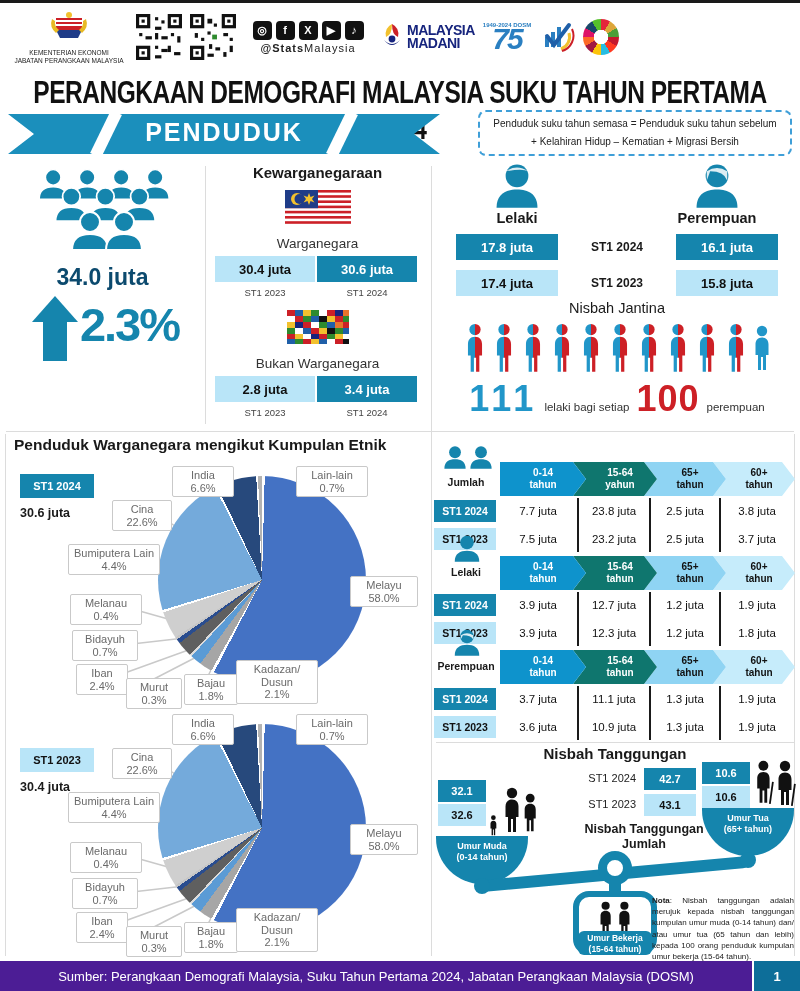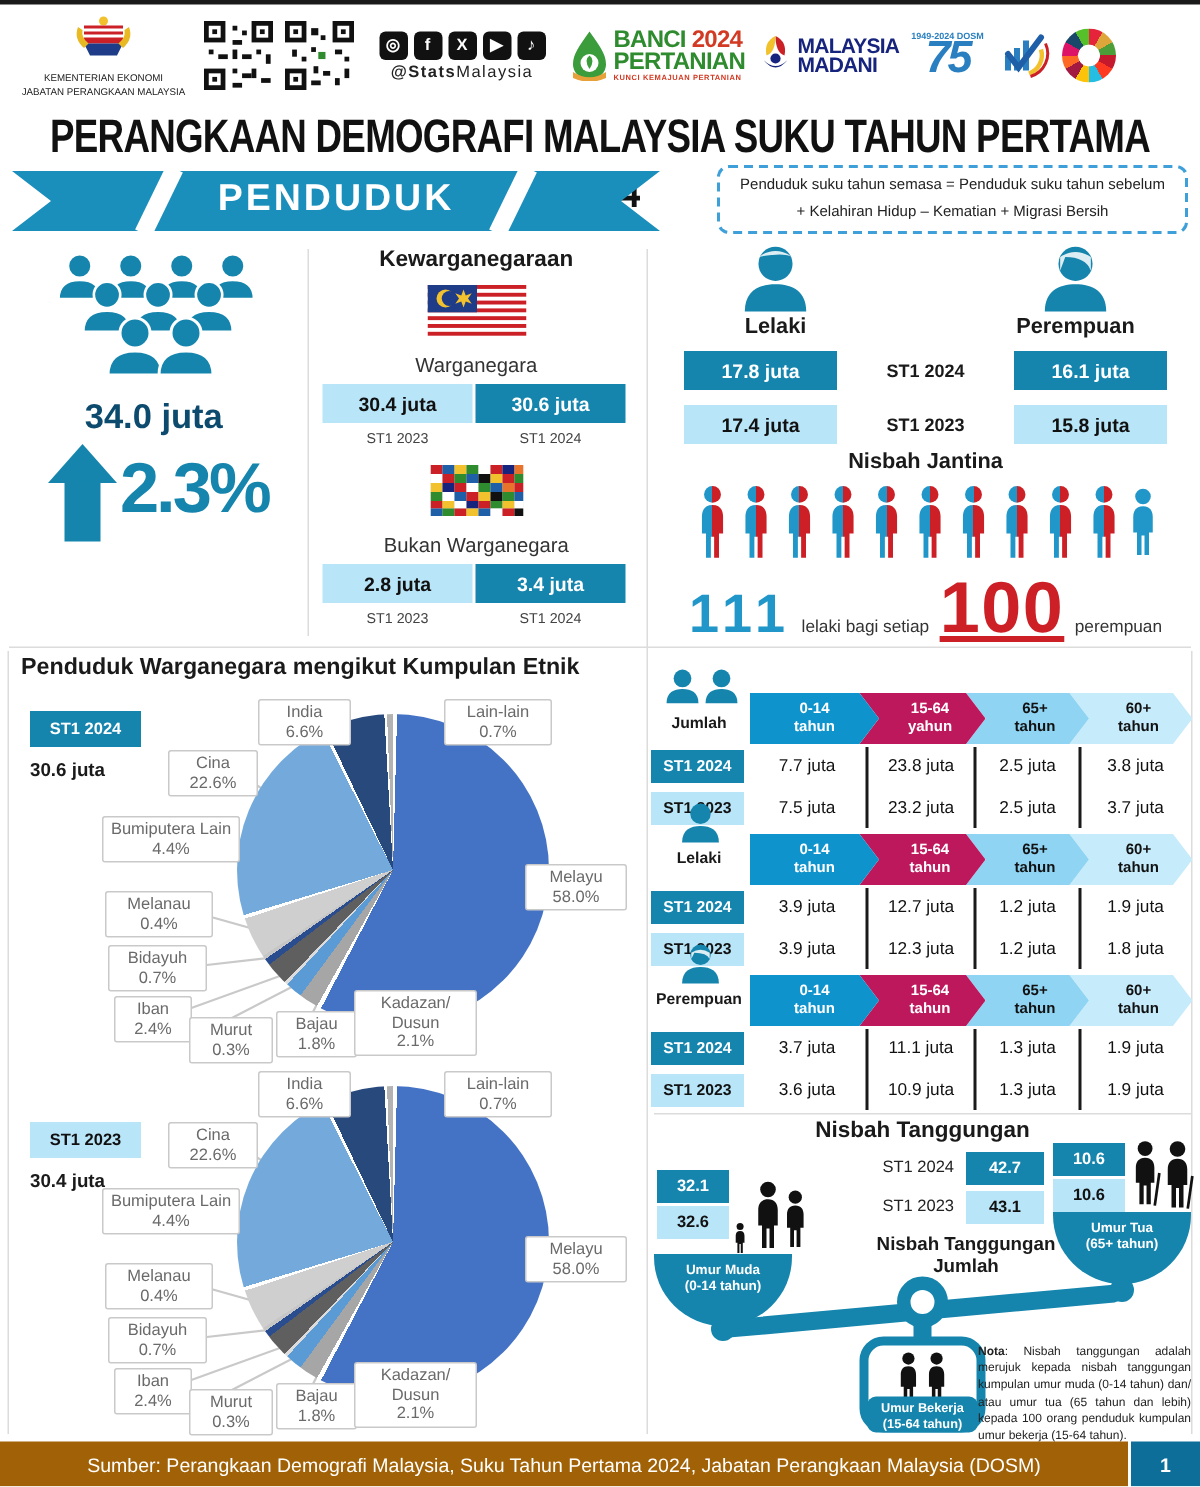--- a/index.html
+++ b/index.html
@@ -59,25 +59,25 @@
   .cit{position:absolute;left:205px;top:160px;width:225px;height:270px;}
   .cit .title{position:absolute;left:0;top:4px;width:100%;text-align:center;font-size:15px;font-weight:800;}
   .cit .lbl{position:absolute;width:100%;text-align:center;font-size:13.5px;color:#333;}
   .cit .period{position:absolute;font-size:9.5px;color:#444;text-align:center;width:100px;}
   .cb{position:absolute;width:100px;height:26px;font-size:13px;}
   
   .sex{position:absolute;left:434px;top:160px;width:366px;height:270px;}
   .sex .nm{position:absolute;font-size:14.5px;font-weight:800;text-align:center;}
   .sex .per{position:absolute;font-size:12px;font-weight:800;text-align:center;width:86px;left:140px;}
   .sb{position:absolute;width:102px;height:26px;font-size:13px;}
-  .ratio-title{position:absolute;left:0;top:140px;width:100%;text-align:center;font-size:14.5px;font-weight:700;}
+  .ratio-title{position:absolute;left:0;top:140px;width:100%;text-align:center;font-size:14.5px;font-weight:400;}
   .figs{position:absolute;left:4px;top:160px;width:358px;display:flex;justify-content:center;gap:3px;}
   .ratio-line{position:absolute;left:0;top:218px;width:100%;display:flex;justify-content:center;align-items:baseline;gap:7px;}
   .r-m{font-size:36px;font-weight:800;color:#2196c9;letter-spacing:4px;}
-  .r-f{font-size:48px;font-weight:800;color:#cd2026;letter-spacing:1px;text-decoration:underline;}
+  .r-f{font-size:36px;font-weight:800;color:#cd2026;letter-spacing:1px;}
   .r-s{font-size:11.5px;color:#333;}
   
   .sec-title-l{position:absolute;left:14px;top:436px;width:414px;font-size:15.5px;font-weight:800;}
   .pie-block{position:absolute;left:0;width:432px;height:246px;}
   .pie-badge{position:absolute;left:20px;top:10px;width:74px;height:24px;font-size:11px;}
   .pie-total{position:absolute;left:20px;top:42px;width:84px;font-size:12.5px;font-weight:800;}
   .pie-block.second .pie-badge{top:36px;}
   .pie-block.second .pie-total{top:68px;}
   .pie{position:absolute;left:158px;top:12px;width:208px;height:208px;border-radius:50%;
     background:conic-gradient(#fff 0deg 1.5deg,#4472c4 1.5deg 207.5deg,#fff 207.5deg 209.2deg,
@@ -87,21 +87,21 @@
       #fff 333deg 334.4deg,#27497c 334.4deg 356.8deg,#fff 356.8deg 357.8deg,#b3b3b3 357.8deg 360deg);}
   .plabel{position:absolute;background:#fff;border:1.5px solid #c9c9c9;border-radius:2px;padding:2px 4px;
     font-size:11px;line-height:1.15;color:#6a6a6a;text-align:center;}
   .leader{position:absolute;left:0;top:0;}
   
   .age{position:absolute;left:434px;top:436px;width:362px;height:306px;}
   .age-title{position:absolute;left:0;top:0;width:100%;text-align:center;font-size:15px;font-weight:800;}
   .g-label{position:absolute;width:64px;text-align:center;font-size:10.5px;font-weight:800;}
   .chev{position:absolute;height:34px;display:flex;flex-direction:column;justify-content:center;text-align:center;font-size:10px;font-weight:700;line-height:1.2;box-sizing:border-box;}
   .chev.c1{clip-path:polygon(0 0,calc(100% - 13px) 0,100% 50%,calc(100% - 13px) 100%,0 100%);background:#0e93cc;color:#fff;z-index:4;}
-  .chev.c2{clip-path:polygon(0 0,calc(100% - 13px) 0,100% 50%,calc(100% - 13px) 100%,0 100%,13px 50%);background:#be185d;color:#fff;z-index:3;padding-left:10px;}
+  .chev.c2{clip-path:polygon(0 0,calc(100% - 13px) 0,100% 50%,calc(100% - 13px) 100%,0 100%,13px 50%);background:#0f766e;color:#fff;z-index:3;padding-left:10px;}
   .chev.c3{clip-path:polygon(0 0,calc(100% - 13px) 0,100% 50%,calc(100% - 13px) 100%,0 100%,13px 50%);background:#8fd4f3;color:#111;z-index:2;padding-left:10px;}
   .chev.c4{clip-path:polygon(0 0,calc(100% - 13px) 0,100% 50%,calc(100% - 13px) 100%,0 100%,13px 50%);background:#c6ecfb;color:#111;z-index:1;padding-left:10px;}
   .pbadge{position:absolute;left:0;width:62px;height:22px;font-size:10.5px;}
   .vcell{position:absolute;height:24px;font-size:11.5px;color:#111;text-align:center;line-height:24px;}
   .vsep{position:absolute;width:2px;background:#1a1a1a;}
   
   .dep{position:absolute;left:434px;top:745px;width:362px;height:214px;}
   .dep-title{position:absolute;left:0;top:0;width:100%;text-align:center;font-size:15px;font-weight:800;}
   .dbox{position:absolute;width:48px;height:22px;font-size:11px;}
   .dbox.w52{width:52px;text-align:center;}
@@ -110,21 +110,21 @@
   .pan{position:absolute;width:92px;height:48px;background:#1585ad;border-radius:0 0 60px 60px;color:#fff;text-align:center;font-size:9px;font-weight:700;line-height:1.25;padding-top:5px;box-sizing:border-box;}
   .beam{position:absolute;left:47px;top:123px;width:268px;height:12px;background:#1585ad;border-radius:6px;transform:rotate(-5.2deg);}
   .bdot{position:absolute;width:16px;height:16px;border-radius:50%;background:#1585ad;}
   .pivot{position:absolute;left:164px;top:106px;width:16px;height:16px;background:#fff;border:9px solid #1585ad;border-radius:50%;}
   .pstem{position:absolute;left:175px;top:136px;width:12px;height:16px;background:#1585ad;}
   .workbox{position:absolute;left:139px;top:146px;width:84px;height:64px;border:6px solid #1585ad;border-radius:16px;background:#fff;box-sizing:border-box;}
   .worklbl{position:absolute;left:144px;top:186px;width:74px;height:24px;background:#1585ad;border-radius:6px;color:#fff;text-align:center;font-size:8.5px;font-weight:700;line-height:1.3;padding-top:2px;box-sizing:border-box;}
   .nota{position:absolute;left:218px;top:150px;width:142px;font-size:8px;line-height:1.4;color:#222;text-align:justify;}
   
   .footer{position:absolute;left:0;top:961px;width:800px;height:30px;display:flex;}
-  .f-src{flex:1;background:#a16207;color:#fff;font-size:13px;display:flex;align-items:center;justify-content:center;}
+  .f-src{flex:1;background:#4c1d95;color:#fff;font-size:13px;display:flex;align-items:center;justify-content:center;}
   .f-page{width:46px;background:#0d6e99;color:#fff;font-weight:700;font-size:13px;display:flex;align-items:center;justify-content:center;margin-left:2px;}
 </style>
 </head>
 <body>
 
 <svg width="0" height="0" style="position:absolute">
   <defs>
     <linearGradient id="gHalf" x1="0" y1="0" x2="1" y2="0">
       <stop offset="0.5" stop-color="#2196c9"></stop>
         <stop offset="0.5" stop-color="#cd2026"></stop>
@@ -217,33 +217,20 @@
     </svg>
     <div class="social">
       <div class="s-icons">
         <div class="s-ic">◎</div>
         <div class="s-ic">f</div>
         <div class="s-ic">X</div>
         <div class="s-ic">▶</div>
         <div class="s-ic">♪</div>
       </div>
       <div class="handle"><b>@Stats</b><span>Malaysia</span></div>
-    </div>
-    <div class="banci">
-      <svg width="26" height="34" viewBox="0 0 26 34">
-        <path d="M13,1 C20,11 24,16 24,23 a11,10 0 0,1 -22,0 C2,16 6,11 13,1 Z" fill="#3a9c3a"></path>
-        <circle cx="13" cy="22" r="6" fill="#fff"></circle>
-          <path d="M13,17 q4,3 0,9 q-4,-6 0,-9" fill="#3a9c3a"></path>
-        <path d="M2,28 q11,7 22,0 l0,4 q-11,5 -22,0 z" fill="#e8a13a"></path>
-      </svg>
-      <div>
-        <div class="t1"><span>BANCI</span> <b>2024</b></div>
-        <div class="t2">PERTANIAN</div>
-        <div class="t3">KUNCI KEMAJUAN PERTANIAN</div>
-      </div>
     </div>
     <div class="madani">
       <svg width="24" height="30" viewBox="0 0 24 30">
         <path d="M12,2 q8,4 6,13 q-6,-2 -6,-13" fill="#cc2027"></path>
         <path d="M12,2 q-8,4 -6,13 q6,-2 6,-13" fill="#f2c12e"></path>
         <path d="M4,18 q8,8 16,0 q-8,10 -16,0" fill="#16247d"></path>
         <circle cx="12" cy="17" r="3.4" fill="#16247d"></circle>
       </svg>
       <div>
         <div class="mt">MALAYSIA</div>

